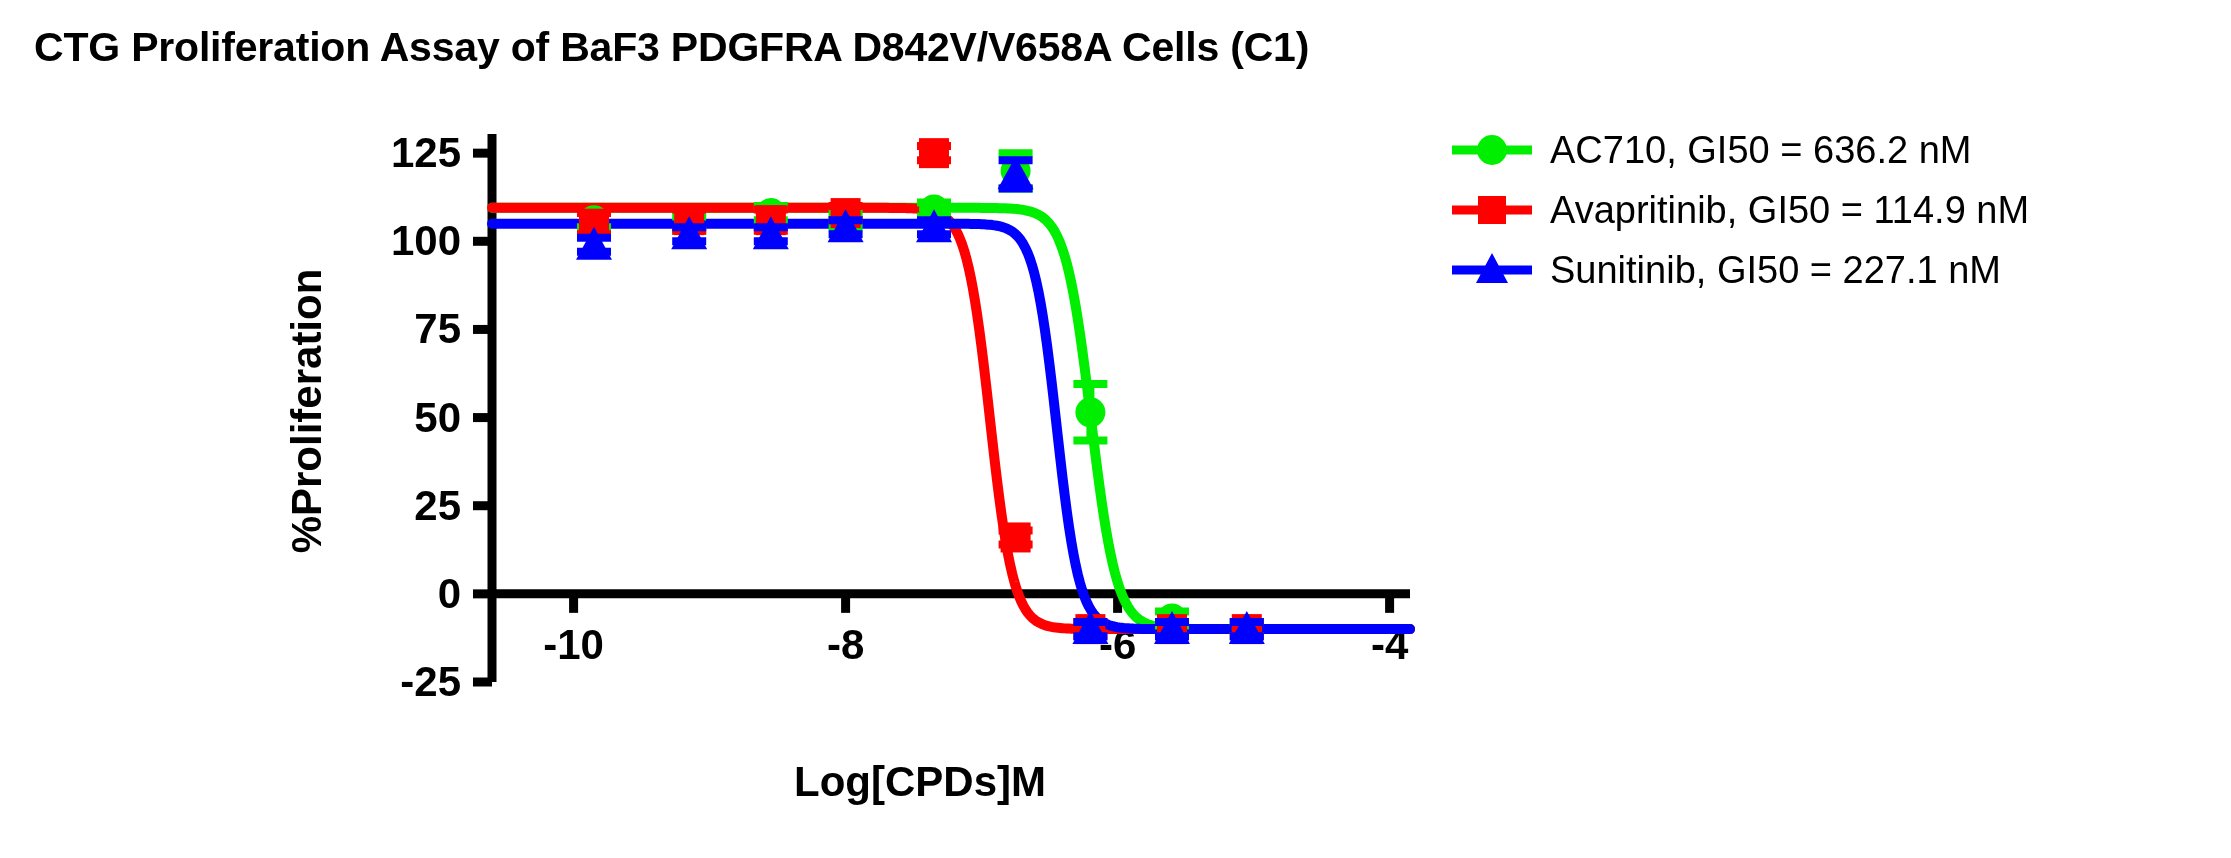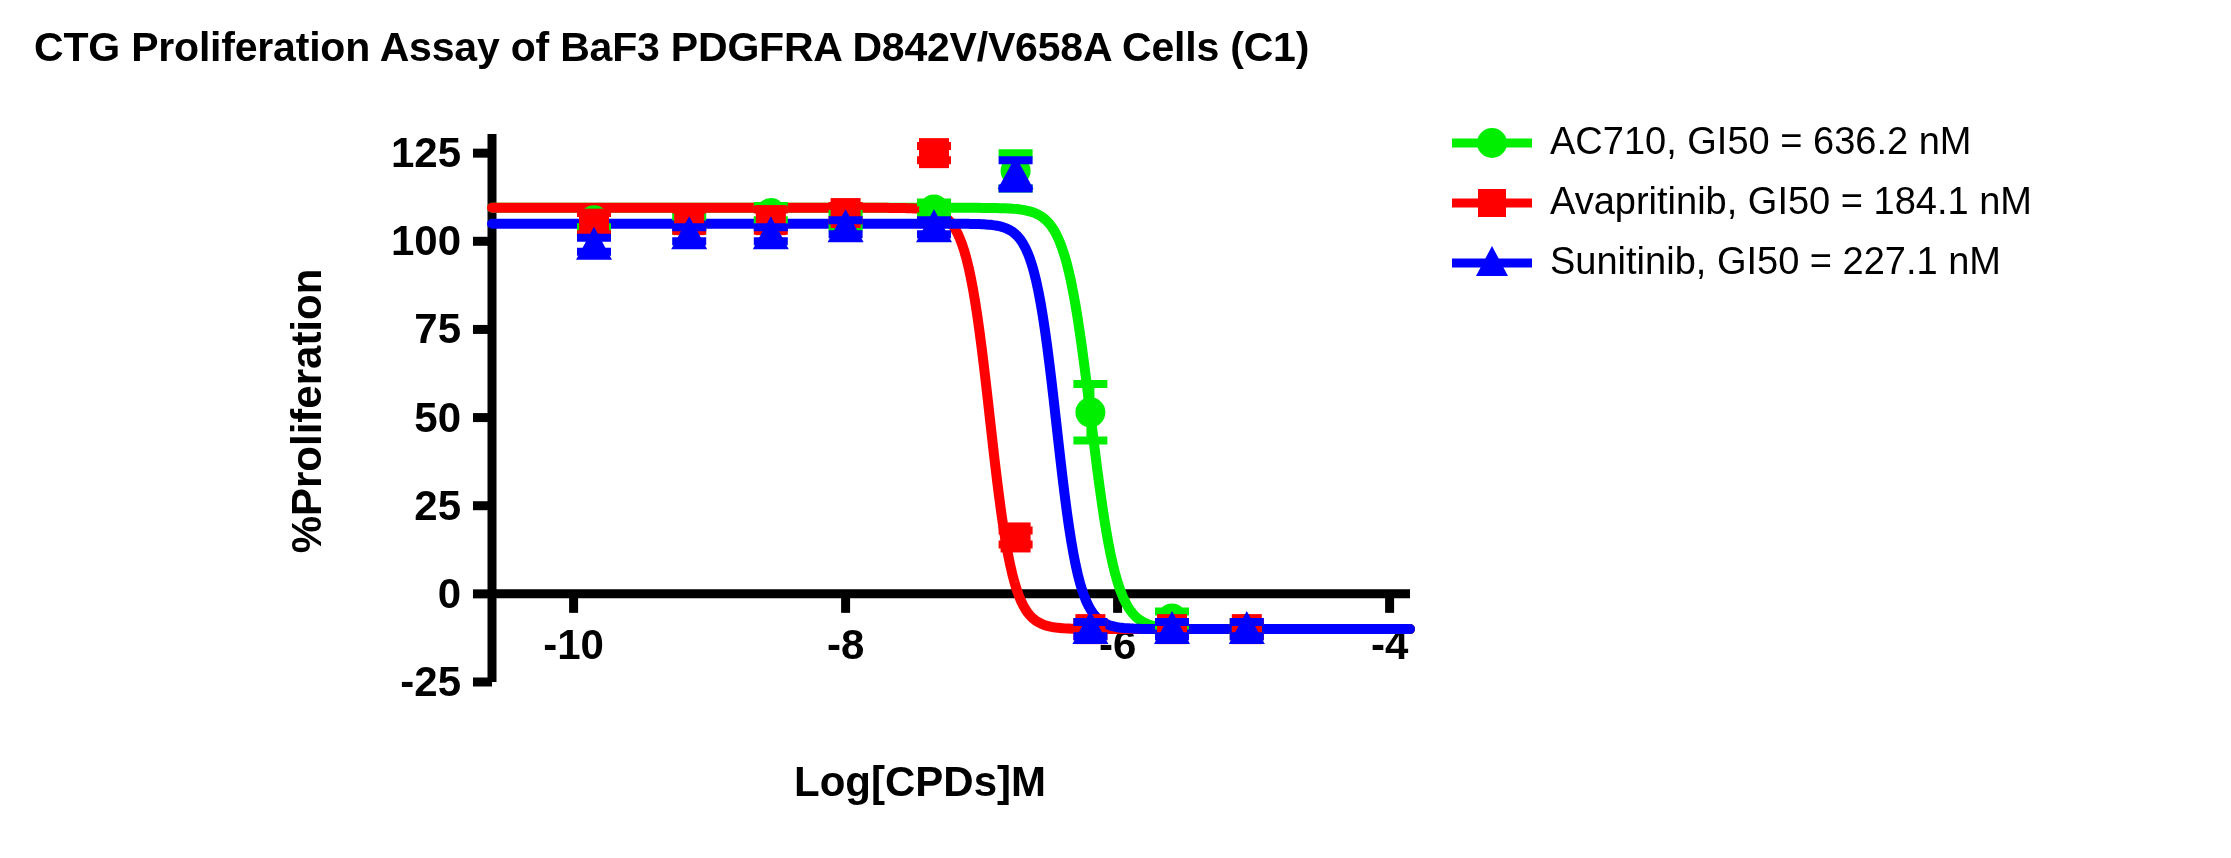--- a/index.html
+++ b/index.html
@@ -36,21 +36,21 @@
     top: 0;
   }
   #legend {
     position: absolute;
     left: 1448px;
     top: 120px;
     width: 760px;
   }
   .legend-row {
     display: flex;
-    align-items: flex-start;
+    align-items: center;
     height: 60px;
   }
   .legend-key {
     width: 88px;
     height: 46px;
     position: relative;
     flex: 0 0 auto;
   }
   .legend-key svg { display: block; }
   .legend-label {
@@ -223,21 +223,21 @@
       </span>
       <span class="legend-label">AC710, GI50 = 636.2 nM</span>
     </div>
     <div class="legend-row">
       <span class="legend-key">
         <svg width="88" height="46" viewBox="0 0 88 46">
           <line x1="4" y1="23" x2="84" y2="23" stroke="#ff0000" stroke-width="9"></line>
           <rect x="30" y="9" width="28" height="28" fill="#ff0000"></rect>
         </svg>
       </span>
-      <span class="legend-label">Avapritinib, GI50 = 184.1 nM</span>
+      <span class="legend-label">Avapritinib, GI50 = 114.9 nM</span>
     </div>
     <div class="legend-row">
       <span class="legend-key">
         <svg width="88" height="46" viewBox="0 0 88 46">
           <line x1="4" y1="23" x2="84" y2="23" stroke="#0000ff" stroke-width="9"></line>
           <polygon points="44,6 60,36 28,36" fill="#0000ff"></polygon>
         </svg>
       </span>
       <span class="legend-label">Sunitinib, GI50 = 227.1 nM</span>
     </div>

